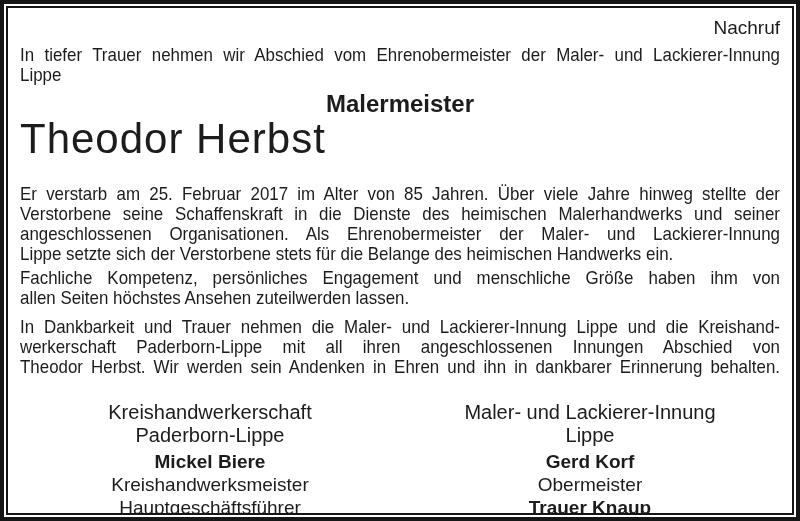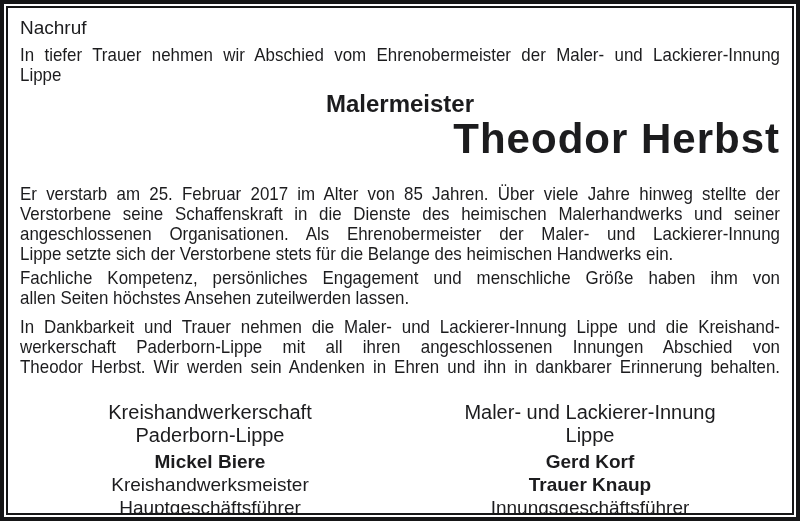--- a/index.html
+++ b/index.html
@@ -22,38 +22,38 @@
     width: 100%;
     height: 100%;
     border: 2px solid #161617;
     padding: 0 12px;
     overflow: hidden;
     color: #1c1c1e;
   }
   
   .kicker {
     margin-top: 10px;
-    text-align: left;
+    text-align: right;
     font-size: 19px;
     line-height: 20px;
     font-weight: 400;
   }
   .profession {
     margin-top: 8px;
     text-align: center;
     font-size: 24px;
     line-height: 22px;
     font-weight: 700;
   }
   .deceased-name {
     margin-top: 1px;
-    text-align: right;
+    text-align: left;
     font-size: 42px;
     line-height: 46px;
-    font-weight: 700;
+    font-weight: 400;
     letter-spacing: 1px;
   }
   
   .para {
     width: 112.36%;
     transform: scaleX(0.89);
     transform-origin: 0 0;
     font-size: 19px;
     line-height: 20px;
   }
@@ -155,20 +155,21 @@
           </div>
         </div>
       </div>
 
       <div class="sig-half">
         <div class="org-line">Maler- und Lackierer-Innung</div>
         <div class="org-line">Lippe</div>
         <div class="sig-cols">
           <div class="sig-person">
             <div class="sig-name">Gerd Korf</div>
+            <div class="sig-role">Obermeister</div>
           </div>
           <div class="sig-person">
             <div class="sig-name">Trauer Knaup</div>
             <div class="sig-role">Innungsgeschäftsführer</div>
           </div>
         </div>
       </div>
 
     </div>
 

